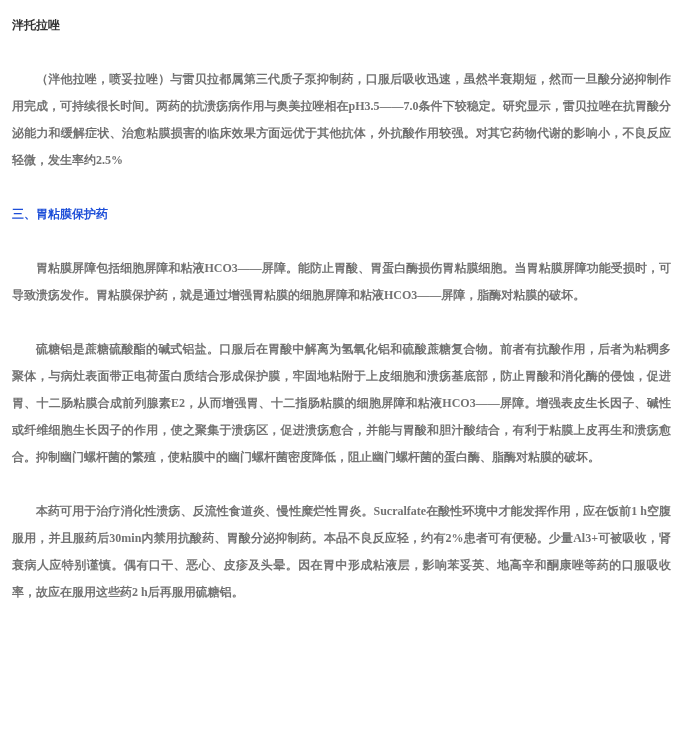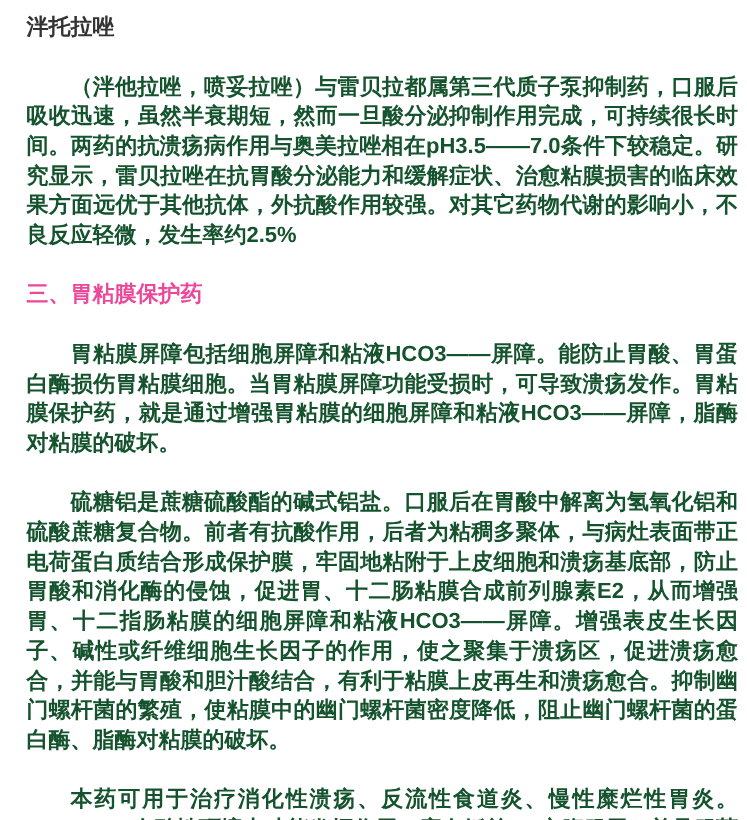--- a/index.html
+++ b/index.html
@@ -17,36 +17,37 @@
     color: #333333;
   }
   .page {
     box-sizing: border-box;
     width: 679px;
     padding: 12px 8px 10px 8px;
   }
   .doc-title,
   .doc-heading-red,
   .para {
-    margin: 0 0 27px 16px;
-    font-size: 20px;
+    margin: 0 0 27px 4px;
+    font-size: 12px;
     font-weight: bold;
     line-height: 27px;
+    font-family: Liberation Serif, serif;
   }
   .doc-title {
     color: #333333;
   }
   .doc-heading-red {
-    color: #ec4899;
+    color: #1d4ed8;
     margin-top: 8px;
   }
   .para {
     text-indent: 2em;
     text-align: justify;
-    color: #14532d;
+    color: #737373;
   }
   .para:last-child {
     margin-bottom: 0;
   }
 </style>
 </head>
 <body>
 
 <div class="page">
 

